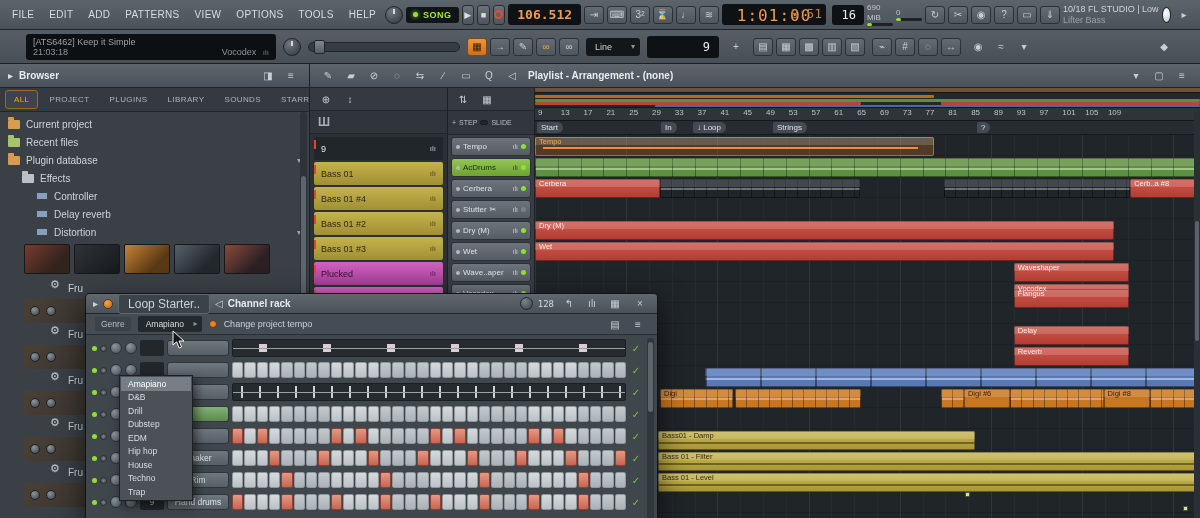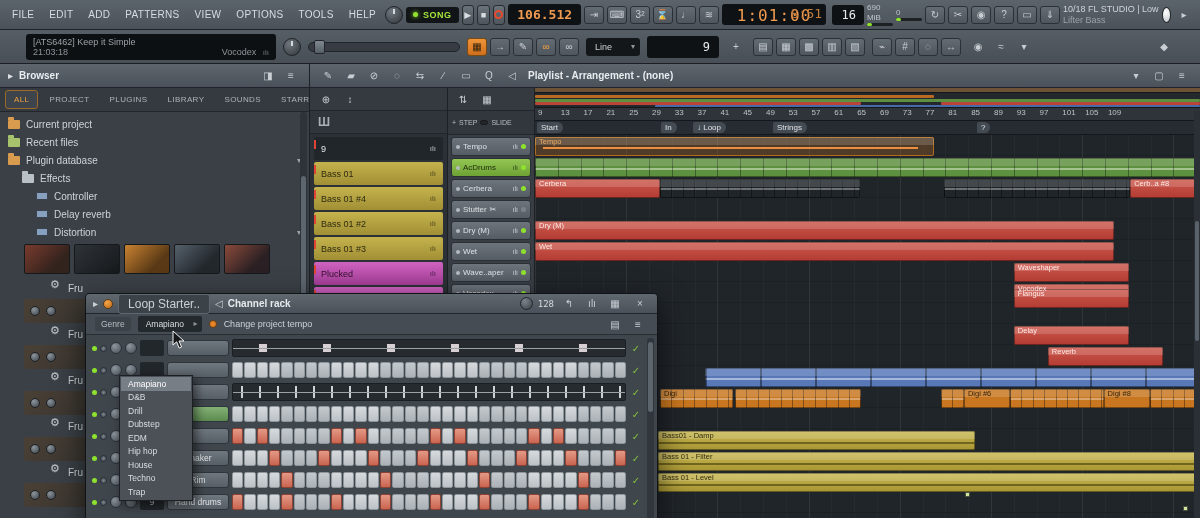--- a/index.html
+++ b/index.html
@@ -696,21 +696,21 @@
               </div>
 
               <div class="clip c-rd" style="left: 72%; width: 17.3%; top: 154px;">
                 <span class="lbl">Flangus</span>
               </div>
 
               <div class="clip c-rd" style="left: 72%; width: 17.3%; top: 191px;">
                 <span class="lbl">Delay</span>
               </div>
 
-              <div class="clip c-rd" style="left: 72%; width: 17.3%; top: 212px; margin-left: 34px;">
+              <div class="clip c-rd" style="left: 72%; width: 17.3%; top: 212px;">
                 <span class="lbl">Reverb</span>
               </div>
 
               <div class="clip c-bl tex" style="left: 25.6%; width: 74.4%; top: 233px;">
                 <span class="lbl"></span>
               </div>
 
               <div class="clip c-or2 tex" style="left: 18.8%; width: 11%; top: 254px;">
                 <span class="lbl">Digi</span>
               </div>

